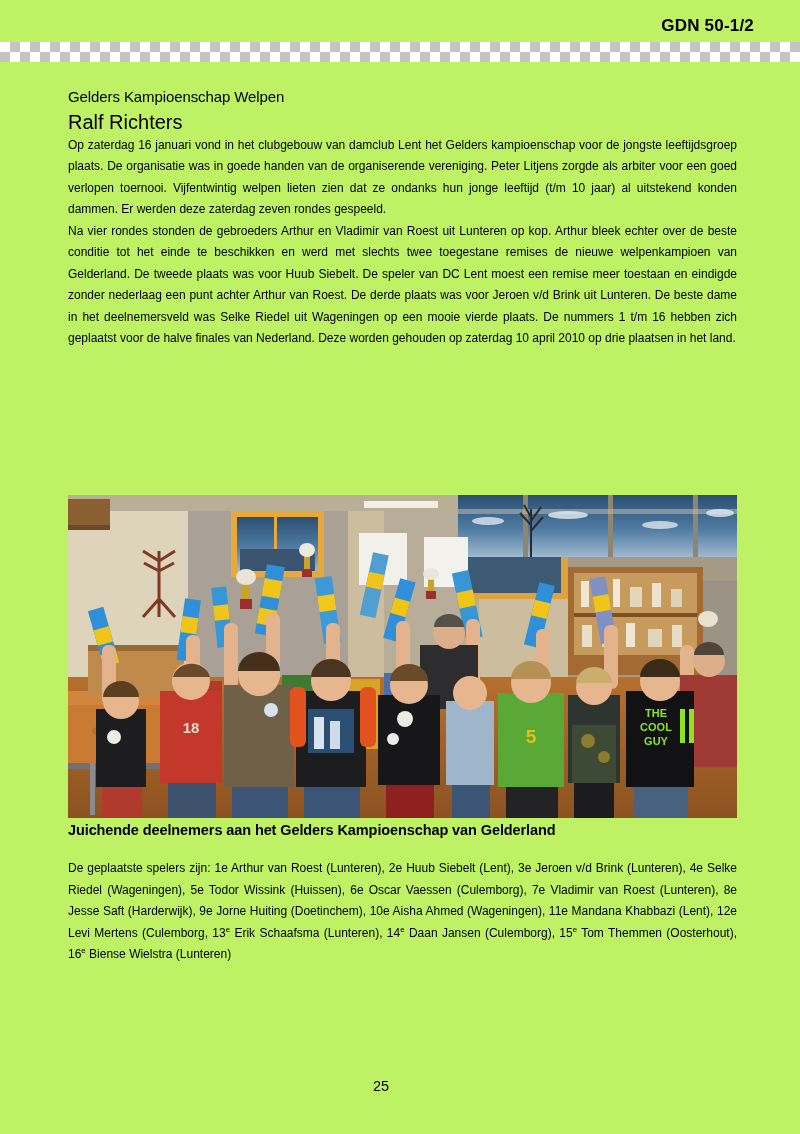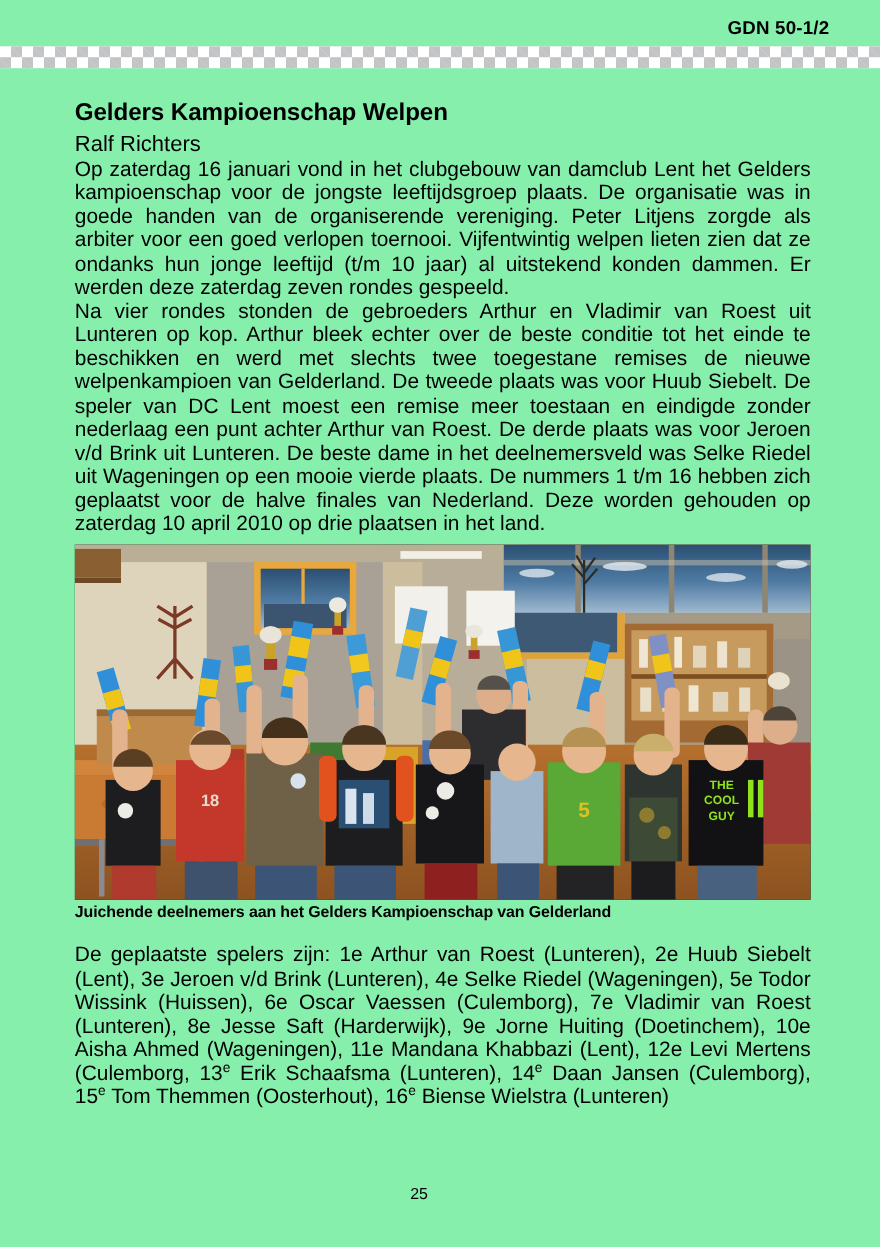--- a/index.html
+++ b/index.html
@@ -8,21 +8,21 @@
     background: #ffffff;
   }
   body {
     font-family: "Liberation Sans", sans-serif;
     color: #000000;
   }
   .page {
     position: relative;
     width: 800px;
     height: 1134px;
-    background: #86efac;
+    background: #bef264;
     overflow: hidden;
   }
 
   
   .header-bar {
     position: absolute;
     top: 0;
     left: 0;
     width: 800px;
     height: 66px;
@@ -52,33 +52,33 @@
 
   
   .content {
     position: absolute;
     left: 68px;
     top: 88px;
     width: 669px;
   }
   h1.article-title {
     margin: 0;
-    font-size: 22px;
-    font-weight: bold;
+    font-size: 15px;
+    font-weight: normal;
     line-height: 1.25;
     letter-spacing: -0.1px;
   }
   .byline {
     margin: 3px 0 0 0;
     font-size: 20px;
     line-height: 1.25;
   }
   p.body-par {
     margin: 0;
-    font-size: 19px;
+    font-size: 12px;
     line-height: 21.5px;
     text-align: justify;
     text-justify: inter-word;
     hyphens: none;
   }
   .par-gap-1 { margin-top: 24px; }
   .par-gap-2 { margin-top: 22px; }
 
   sup {
     font-size: 0.66em;

